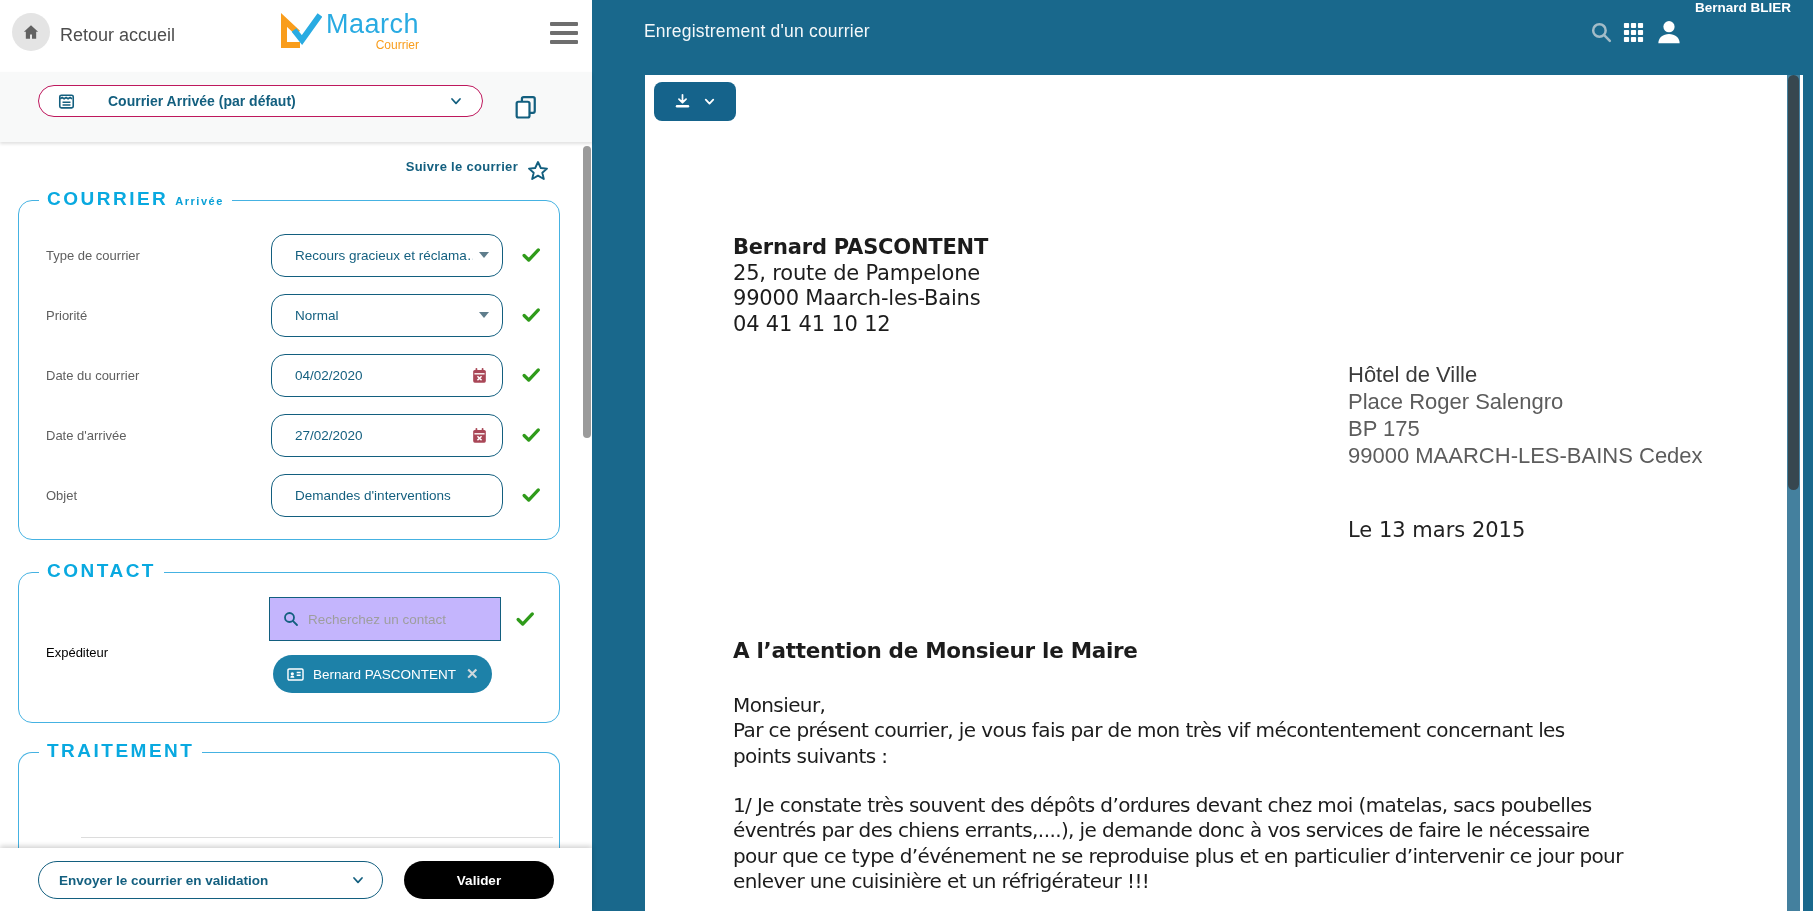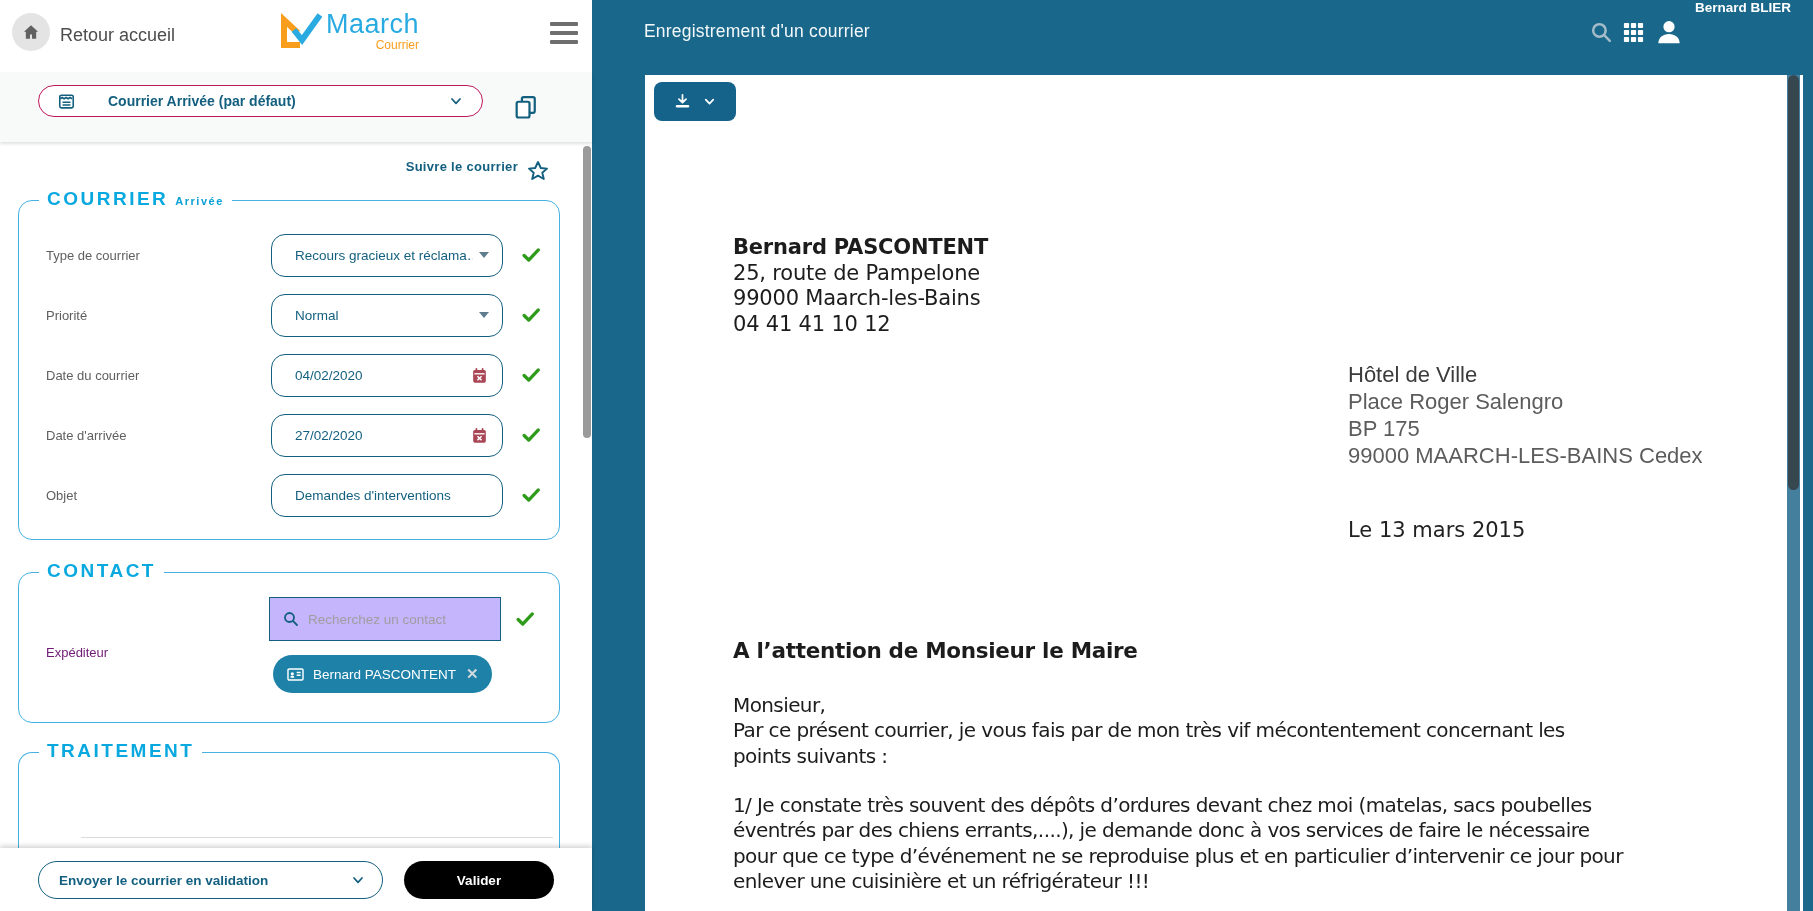--- a/index.html
+++ b/index.html
@@ -55,21 +55,21 @@
   .sel-arrow { width:0; height:0; border-left:5px solid transparent; border-right:5px solid transparent;
                border-top:6px solid #5f7d8c; margin-left:6px; }
   .check-cell { display:flex; justify-content:center; }
 
   .contact-inner { position:relative; height:100%; }
   .search-pill { position:absolute; left:250px; top:24px; width:232px; height:44px; border:1px solid #135f7f;
                  border-radius:0; display:flex; align-items:center; padding:0 12px; background:#c4b5fd; }
   .search-pill input { border:none; outline:none; width:170px; margin-left:8px; font-size:13.5px;
                        font-family:"Liberation Sans",sans-serif; color:#333; background:transparent; }
   .search-pill input::placeholder { color:#9e9e9e; }
-  .contact-label { position:absolute; left:27px; top:72px; font-size:13px; color:#701a75; }
+  .contact-label { position:absolute; left:27px; top:72px; font-size:13px; color:#000000; }
   .chip { position:absolute; left:254px; top:82px; height:38px; border-radius:19px; background:#1d81a8;
           display:flex; align-items:center; padding:0 13px; cursor:pointer; }
   .chip .name { color:#fff; font-size:13.5px; font-weight:500; margin:0 10px 0 8px; white-space:nowrap; }
   .chip .x { color:#cfd8dc; font-size:15px; font-weight:700; cursor:pointer; }
   .contact-check { position:absolute; left:495px; top:35px; }
 
   .divider { position:absolute; left:62px; top:84px; width:472px; height:1px; background:#dcdcdc; }
 
   .action-bar { position:absolute; left:0; bottom:0; width:592px; height:63px; background:#fff;
                 box-shadow:0 -2px 5px rgba(0,0,0,.18); z-index:6; }

